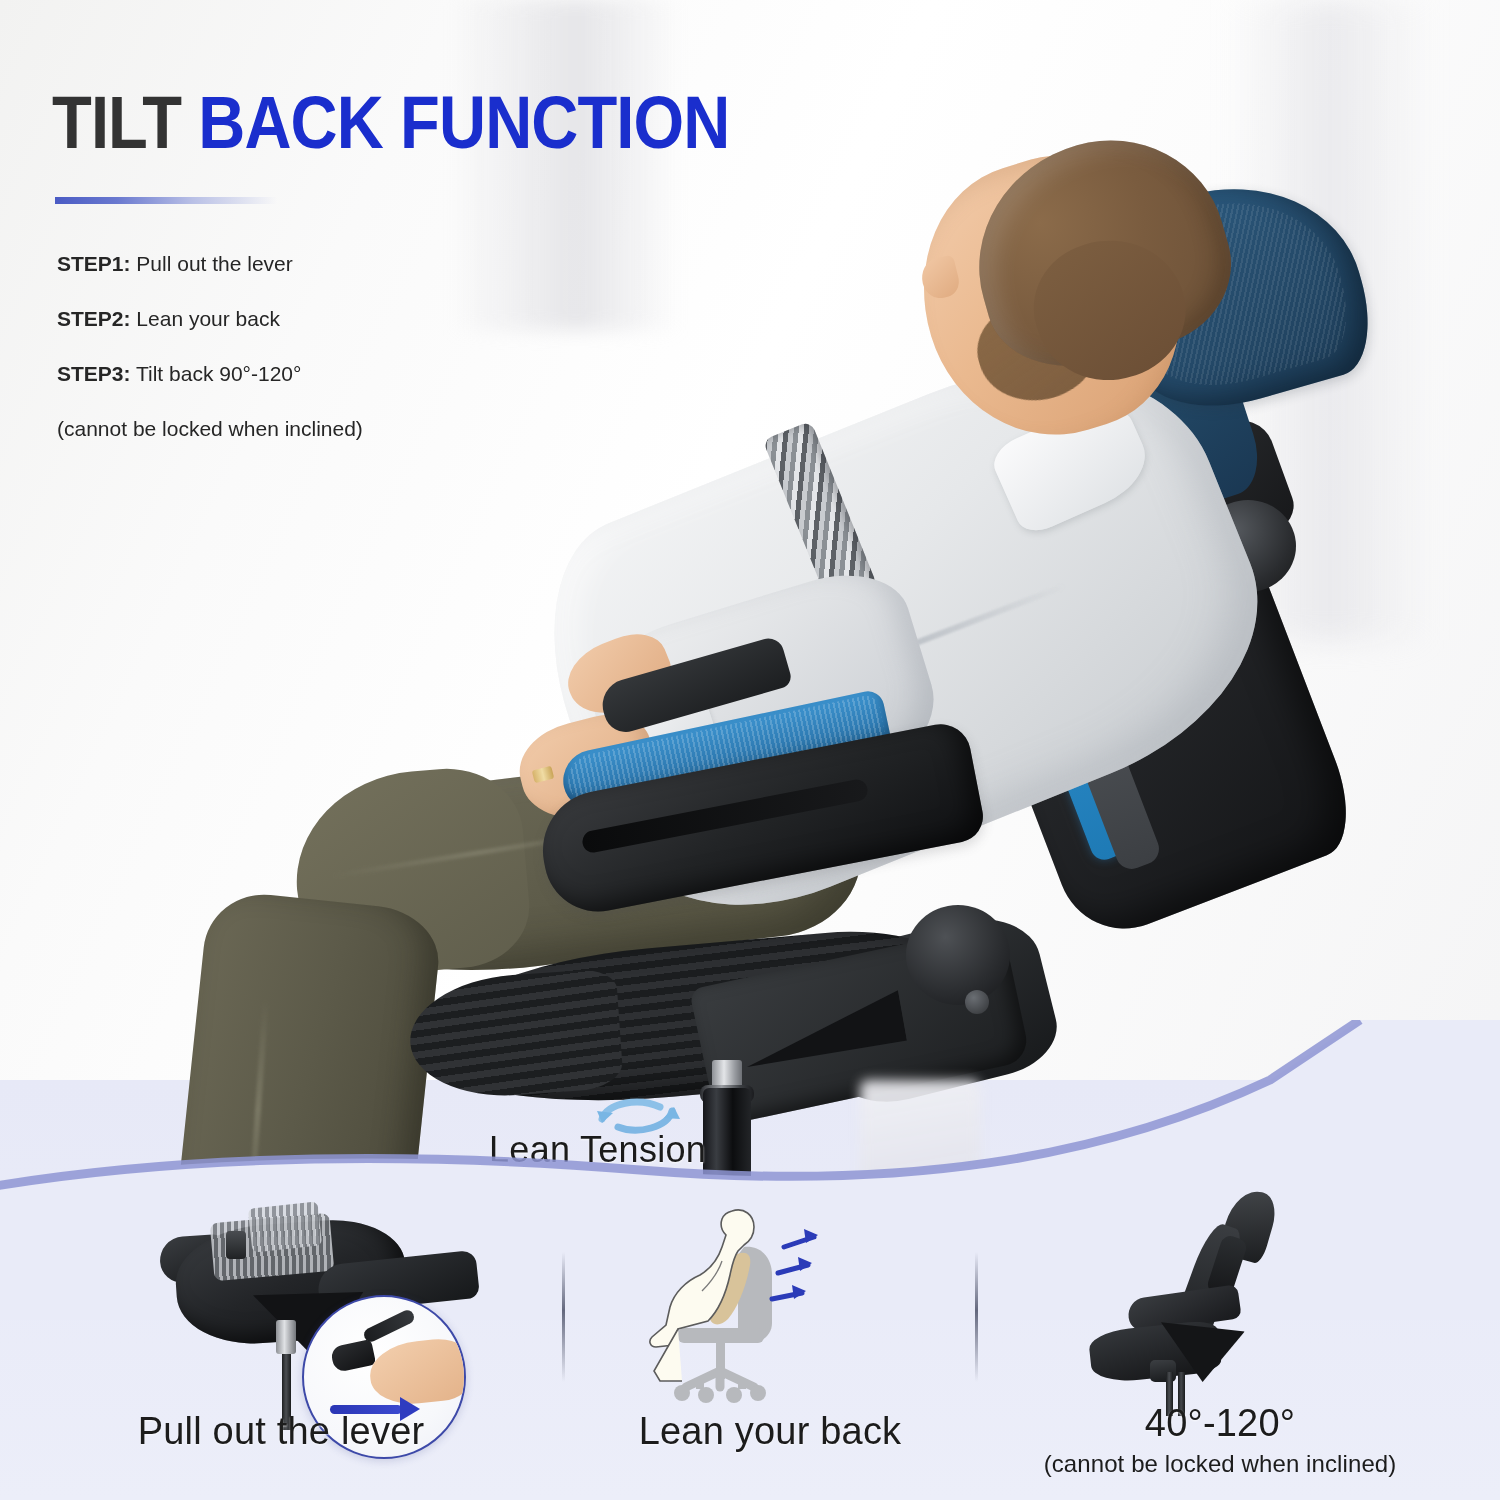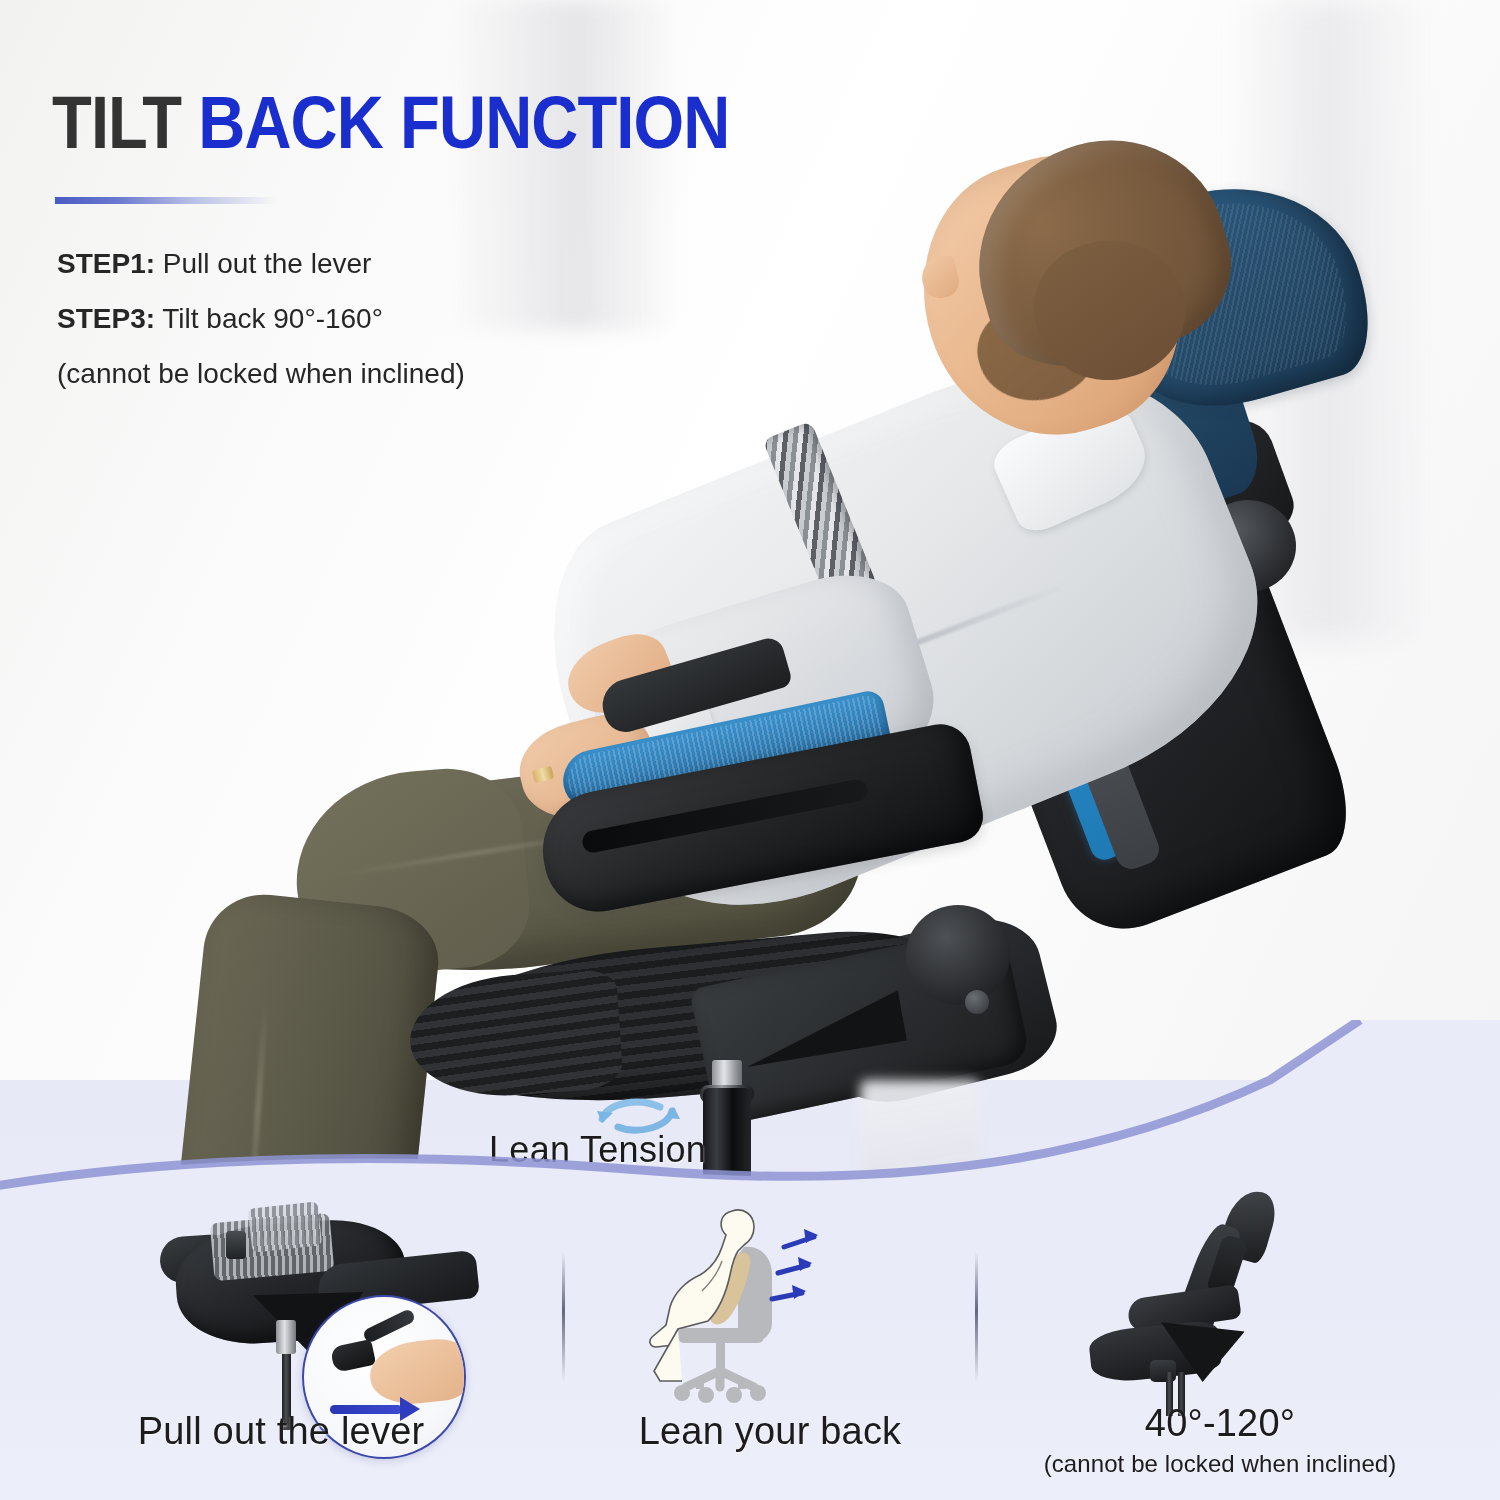--- a/index.html
+++ b/index.html
@@ -43,21 +43,21 @@
     white-space:nowrap;
   }
   .title .tilt{color:#333333;}
   .title .back{color:#1a2ecd;}
   .rule{
     position:absolute;left:55px;top:197px;width:222px;height:7px;
     background:linear-gradient(90deg,#4a5bc4 0%,#6a79cf 28%,#b9c0e6 62%,rgba(220,224,242,0) 100%);
   }
   .steps{
     position:absolute;left:57px;top:236px;width:700px;
-    font-size:28px;line-height:55px;color:#262626;
+    font-size:21px;line-height:55px;color:#262626;
   }
   .steps .k{font-weight:bold;}
 
   
   .photo{position:absolute;left:0;top:0;width:1500px;height:1230px;}
 
   
   .head{
     position:absolute;left:925px;top:160px;width:250px;height:275px;
     background:linear-gradient(145deg,#f3cdad 0%,#eab98f 45%,#d9a073 100%);
@@ -569,21 +569,22 @@
       <path d="M0,300 L0,176 C190,138 430,128 700,150 C960,171 1160,140 1330,60 L1420,0 L1640,0 L1640,300 Z" fill="#e9ebf8"></path>
       <path d="M0,176 C190,138 430,128 700,150 C960,171 1160,140 1330,60 L1420,0" stroke="#8e95d4" stroke-width="9" fill="none" opacity="0.85"></path>
     </svg>
   </div>
 
   <div class="title"><span class="tilt">TILT </span><span class="back">BACK FUNCTION</span></div>
   <div class="rule"></div>
 
   <div class="steps">
     <div><span class="k">STEP1:</span><span> Pull out the lever</span></div>
-    <div><span class="k">STEP3:</span><span> Tilt back 90°-160°</span></div>
+    <div><span class="k">STEP2:</span><span> Lean your back</span></div>
+    <div><span class="k">STEP3:</span><span> Tilt back 90°-120°</span></div>
     <div>(cannot be locked when inclined)</div>
   </div>
 
   <div class="vdiv" style="left:562px;top:1252px;"></div>
   <div class="vdiv" style="left:975px;top:1252px;"></div>
 
   <div>
     <div class="p1-leftpad"></div>
     <div class="p1-seat"></div>
     <div class="p1-mesh"></div>

